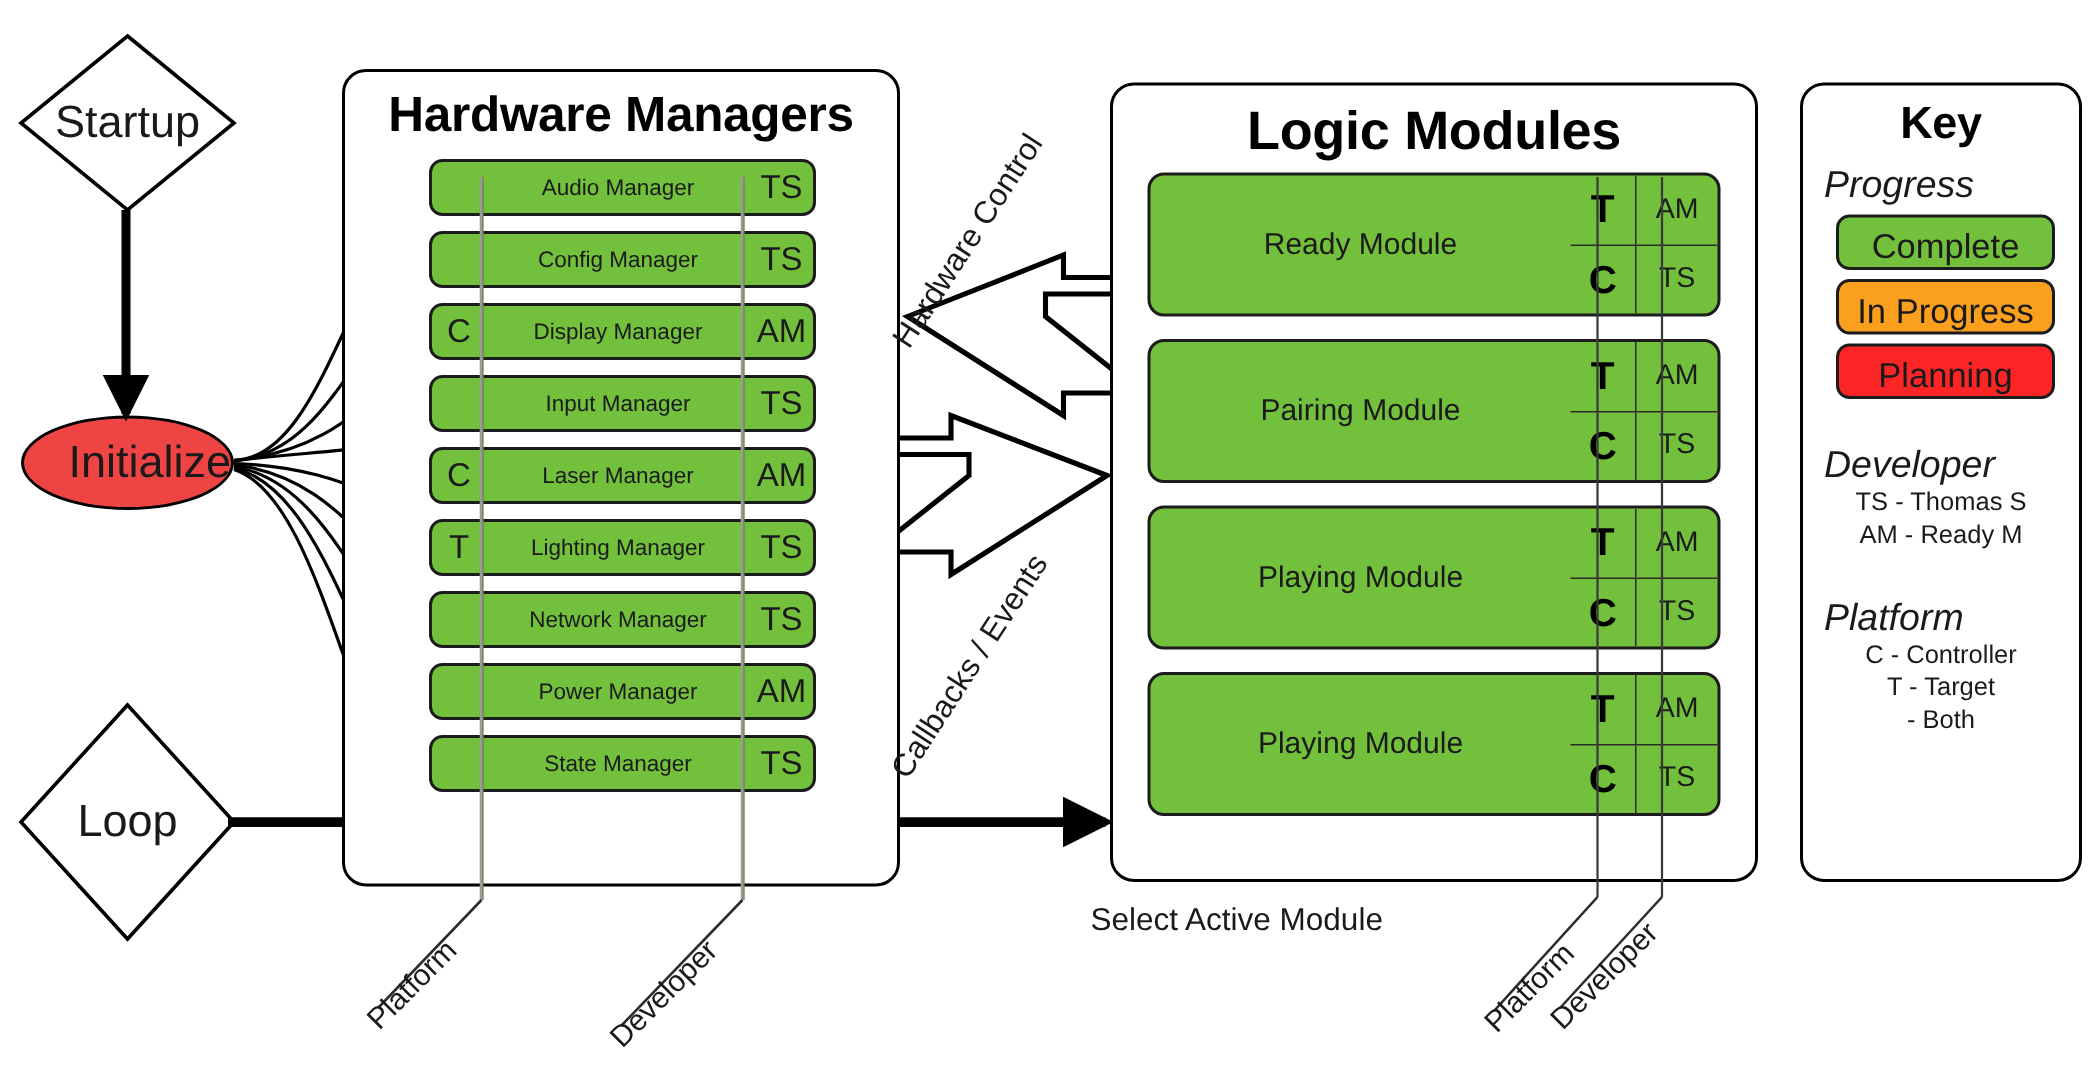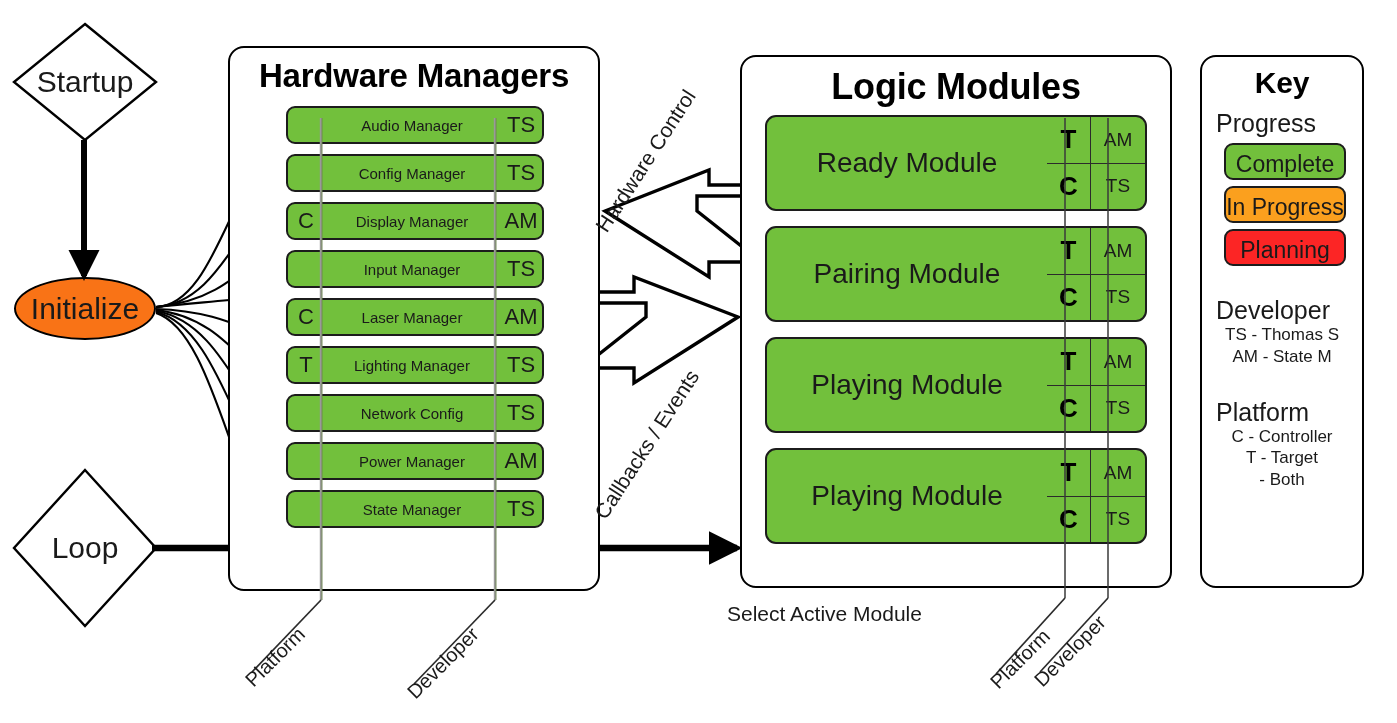--- a/index.html
+++ b/index.html
@@ -47,24 +47,24 @@
     position: relative;
     z-index: 2;
     font-size: 30px;
     color: #1a1a1a;
     white-space: nowrap;
   }
   .ellipse-wrap {
     position: absolute;
     display: flex;
     align-items: center;
-    justify-content: center;
+    justify-content: flex-end;
     border: 2.4px solid #000;
     border-radius: 50%;
-    background: #f97316;
+    background: #ef4444;
     box-sizing: border-box;
   }
   .ellipse-label {
     font-size: 30px;
     color: #1a1a1a;
     white-space: nowrap;
   }
 
   
   .panel {
@@ -149,21 +149,21 @@
     box-sizing: border-box;
     display: flex;
     align-items: stretch;
     overflow: hidden;
   }
   .lm-name {
     flex: 1 1 auto;
     display: flex;
     align-items: center;
     justify-content: center;
-    font-size: 28px;
+    font-size: 20px;
     color: #1a1a1a;
     white-space: nowrap;
   }
   .lm-cells {
     width: 98px;
     flex: none;
     display: flex;
     flex-direction: column;
   }
   .lm-cell {
@@ -197,20 +197,21 @@
     position: absolute;
     left: 0;
     top: 52px;
     width: 100%;
   }
   .key-heading {
     font-size: 25px;
     color: #1a1a1a;
     padding-left: 14px;
     line-height: 1.12;
+    font-style: italic;
   }
   .swatch {
     margin: 6px 16px 0 22px;
     height: 37px;
     border: 2.2px solid #1c1c1c;
     border-radius: 9px;
     display: flex;
     align-items: flex-end;
     justify-content: center;
     font-size: 23px;
@@ -353,21 +354,21 @@
           <span class="hw-name">Laser Manager</span>
           <span class="hw-dev">AM</span>
         </div>
         <div class="hw-row">
           <span class="hw-plat">T</span>
           <span class="hw-name">Lighting Manager</span>
           <span class="hw-dev">TS</span>
         </div>
         <div class="hw-row">
           <span class="hw-plat"></span>
-          <span class="hw-name">Network Config</span>
+          <span class="hw-name">Network Manager</span>
           <span class="hw-dev">TS</span>
         </div>
         <div class="hw-row">
           <span class="hw-plat"></span>
           <span class="hw-name">Power Manager</span>
           <span class="hw-dev">AM</span>
         </div>
         <div class="hw-row">
           <span class="hw-plat"></span>
           <span class="hw-name">State Manager</span>
@@ -427,40 +428,40 @@
             </span>
             <span class="lm-cell bottom">
               <span class="lm-plat">C</span>
               <span class="lm-dev">TS</span>
             </span>
           </span>
         </div>
       </div>
   </div>
 
-  <div class="panel" id="key-panel" style="left:1200px; top:55px; width:164px; height:533px;">
+  <div class="panel" id="key-panel" style="left:1200px; top:55px; width:188px; height:533px;">
     <div class="panel-title">Key</div>
     <div class="key-body">
       <div class="key-heading">Progress</div>
       <div id="key-progress">
           <div class="swatch" style="background: rgb(114, 192, 60);">
             <span>Complete</span>
           </div>
           <div class="swatch" style="background: rgb(251, 160, 30);">
             <span>In Progress</span>
           </div>
           <div class="swatch" style="background: rgb(252, 37, 37);">
             <span>Planning</span>
           </div>
         </div>
       <div class="key-gap"></div>
       <div class="key-heading">Developer</div>
       <div id="key-developer">
           <div class="key-sub">TS - Thomas S</div>
-          <div class="key-sub">AM - State M</div>
+          <div class="key-sub">AM - Ready M</div>
         </div>
       <div class="key-gap"></div>
       <div class="key-heading">Platform</div>
       <div id="key-platform">
           <div class="key-sub">C - Controller</div>
           <div class="key-sub">T - Target</div>
           <div class="key-sub">- Both</div>
         </div>
     </div>
   </div>

